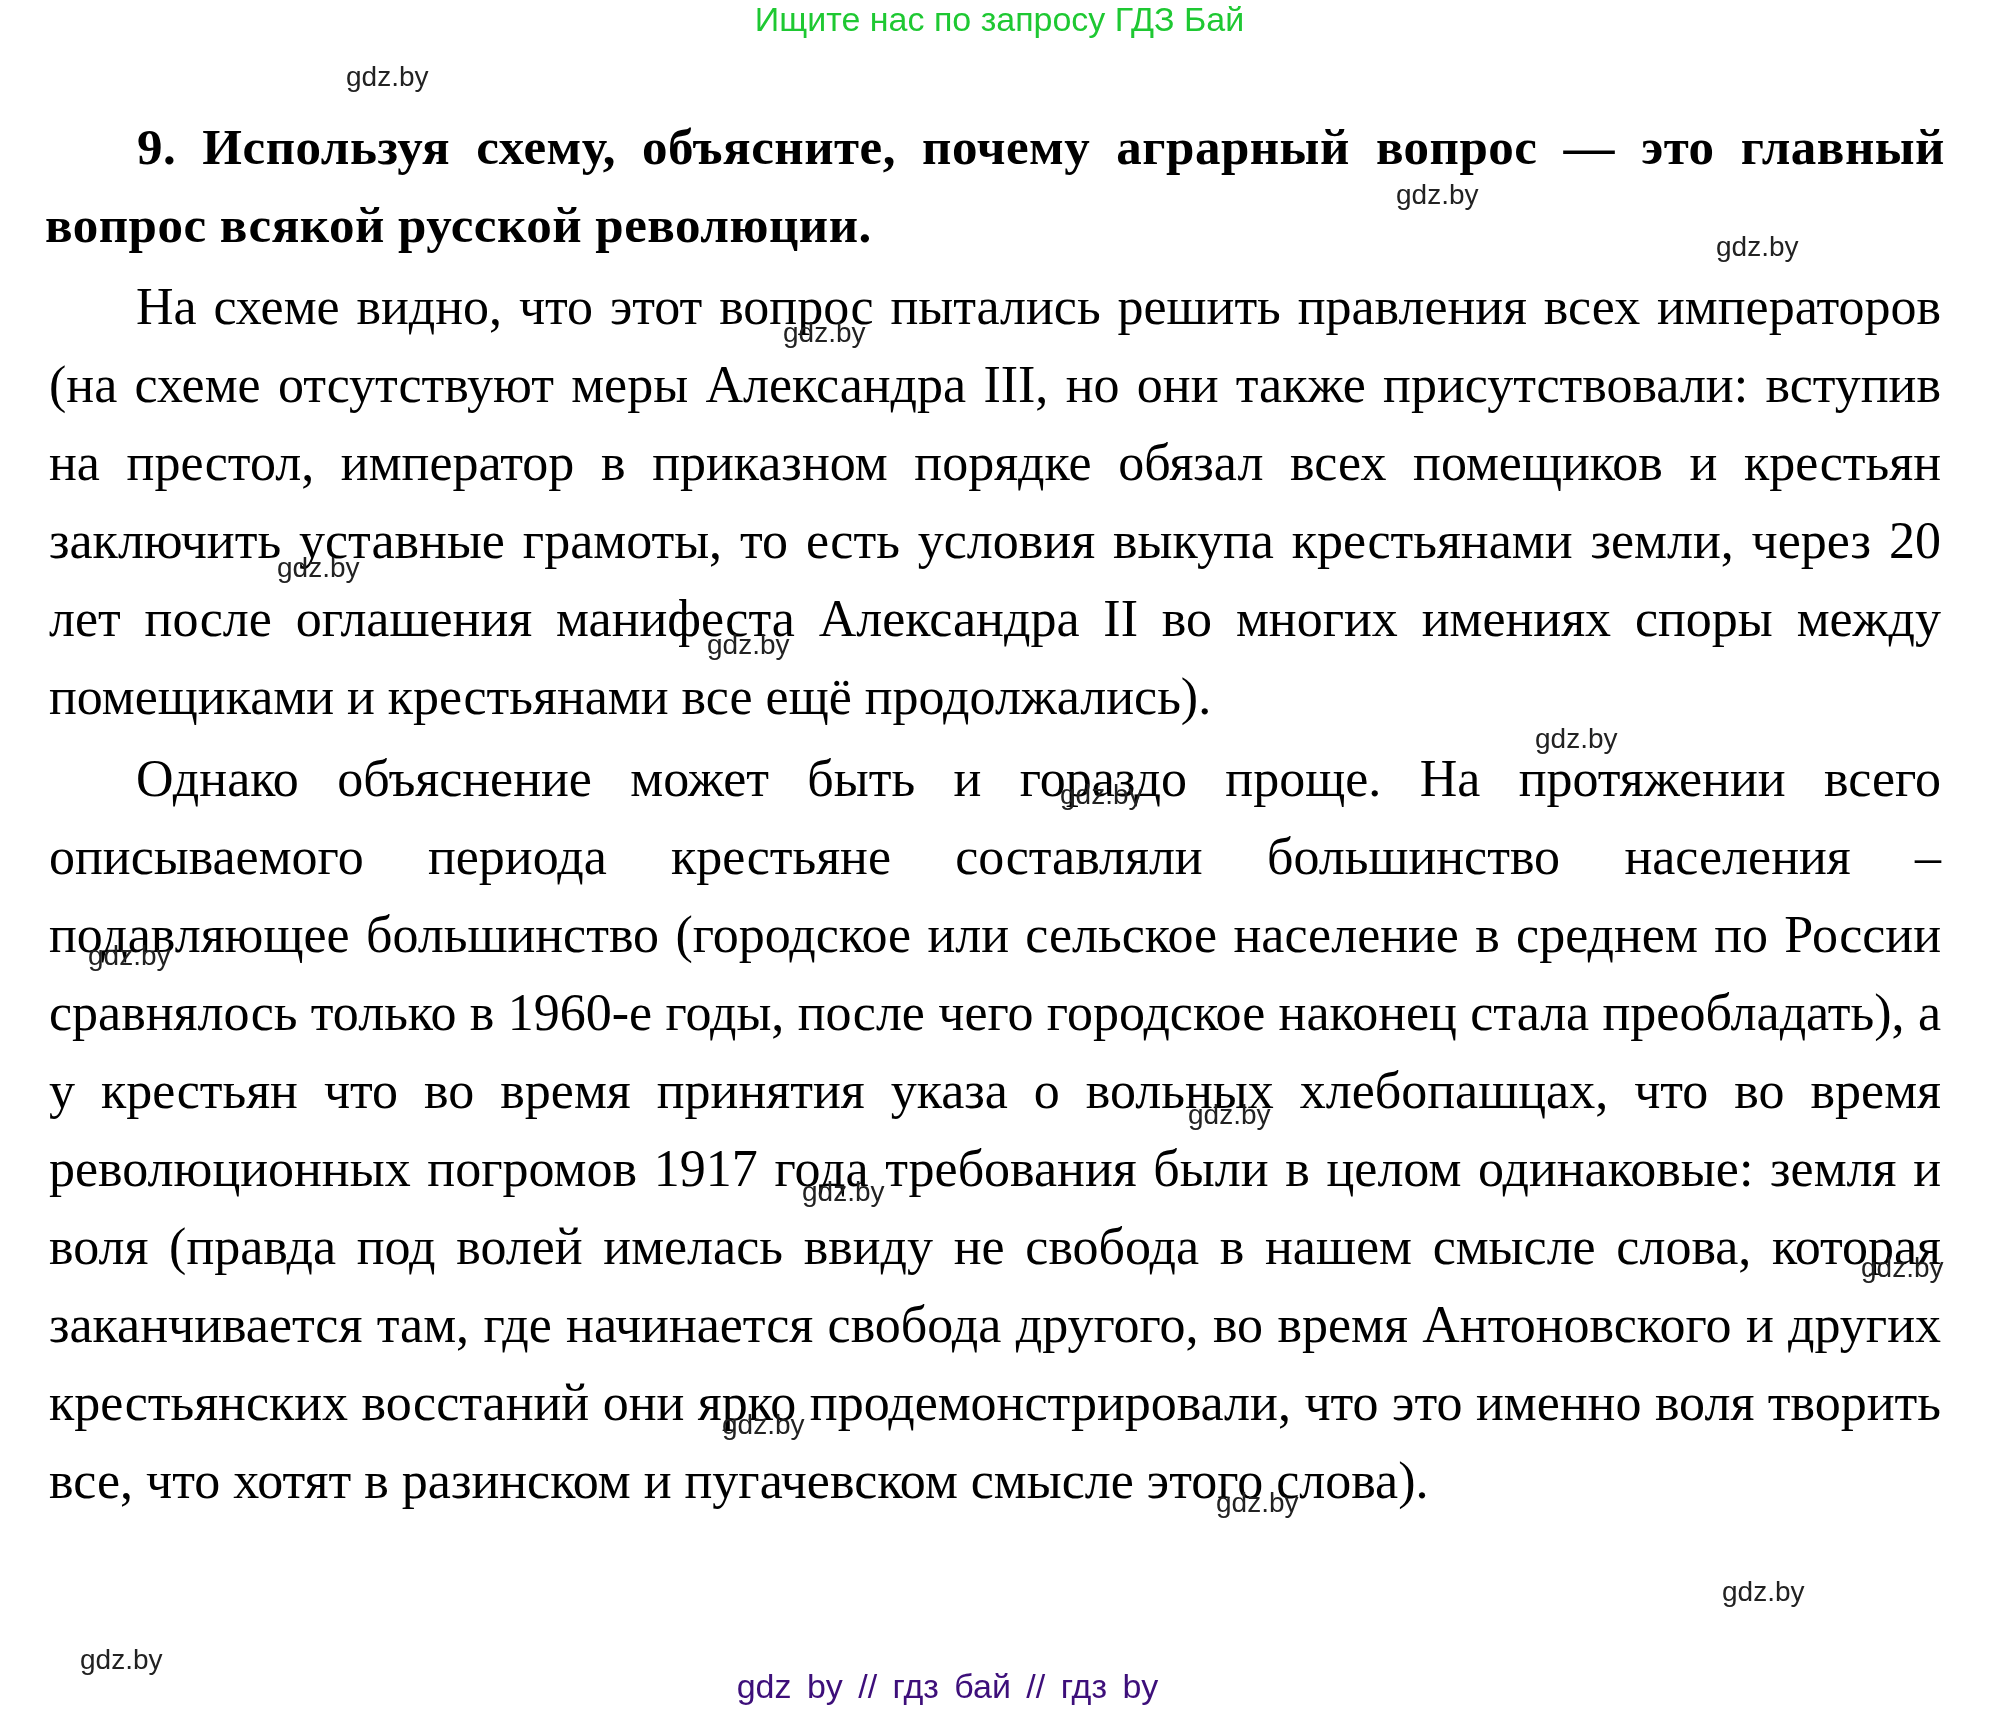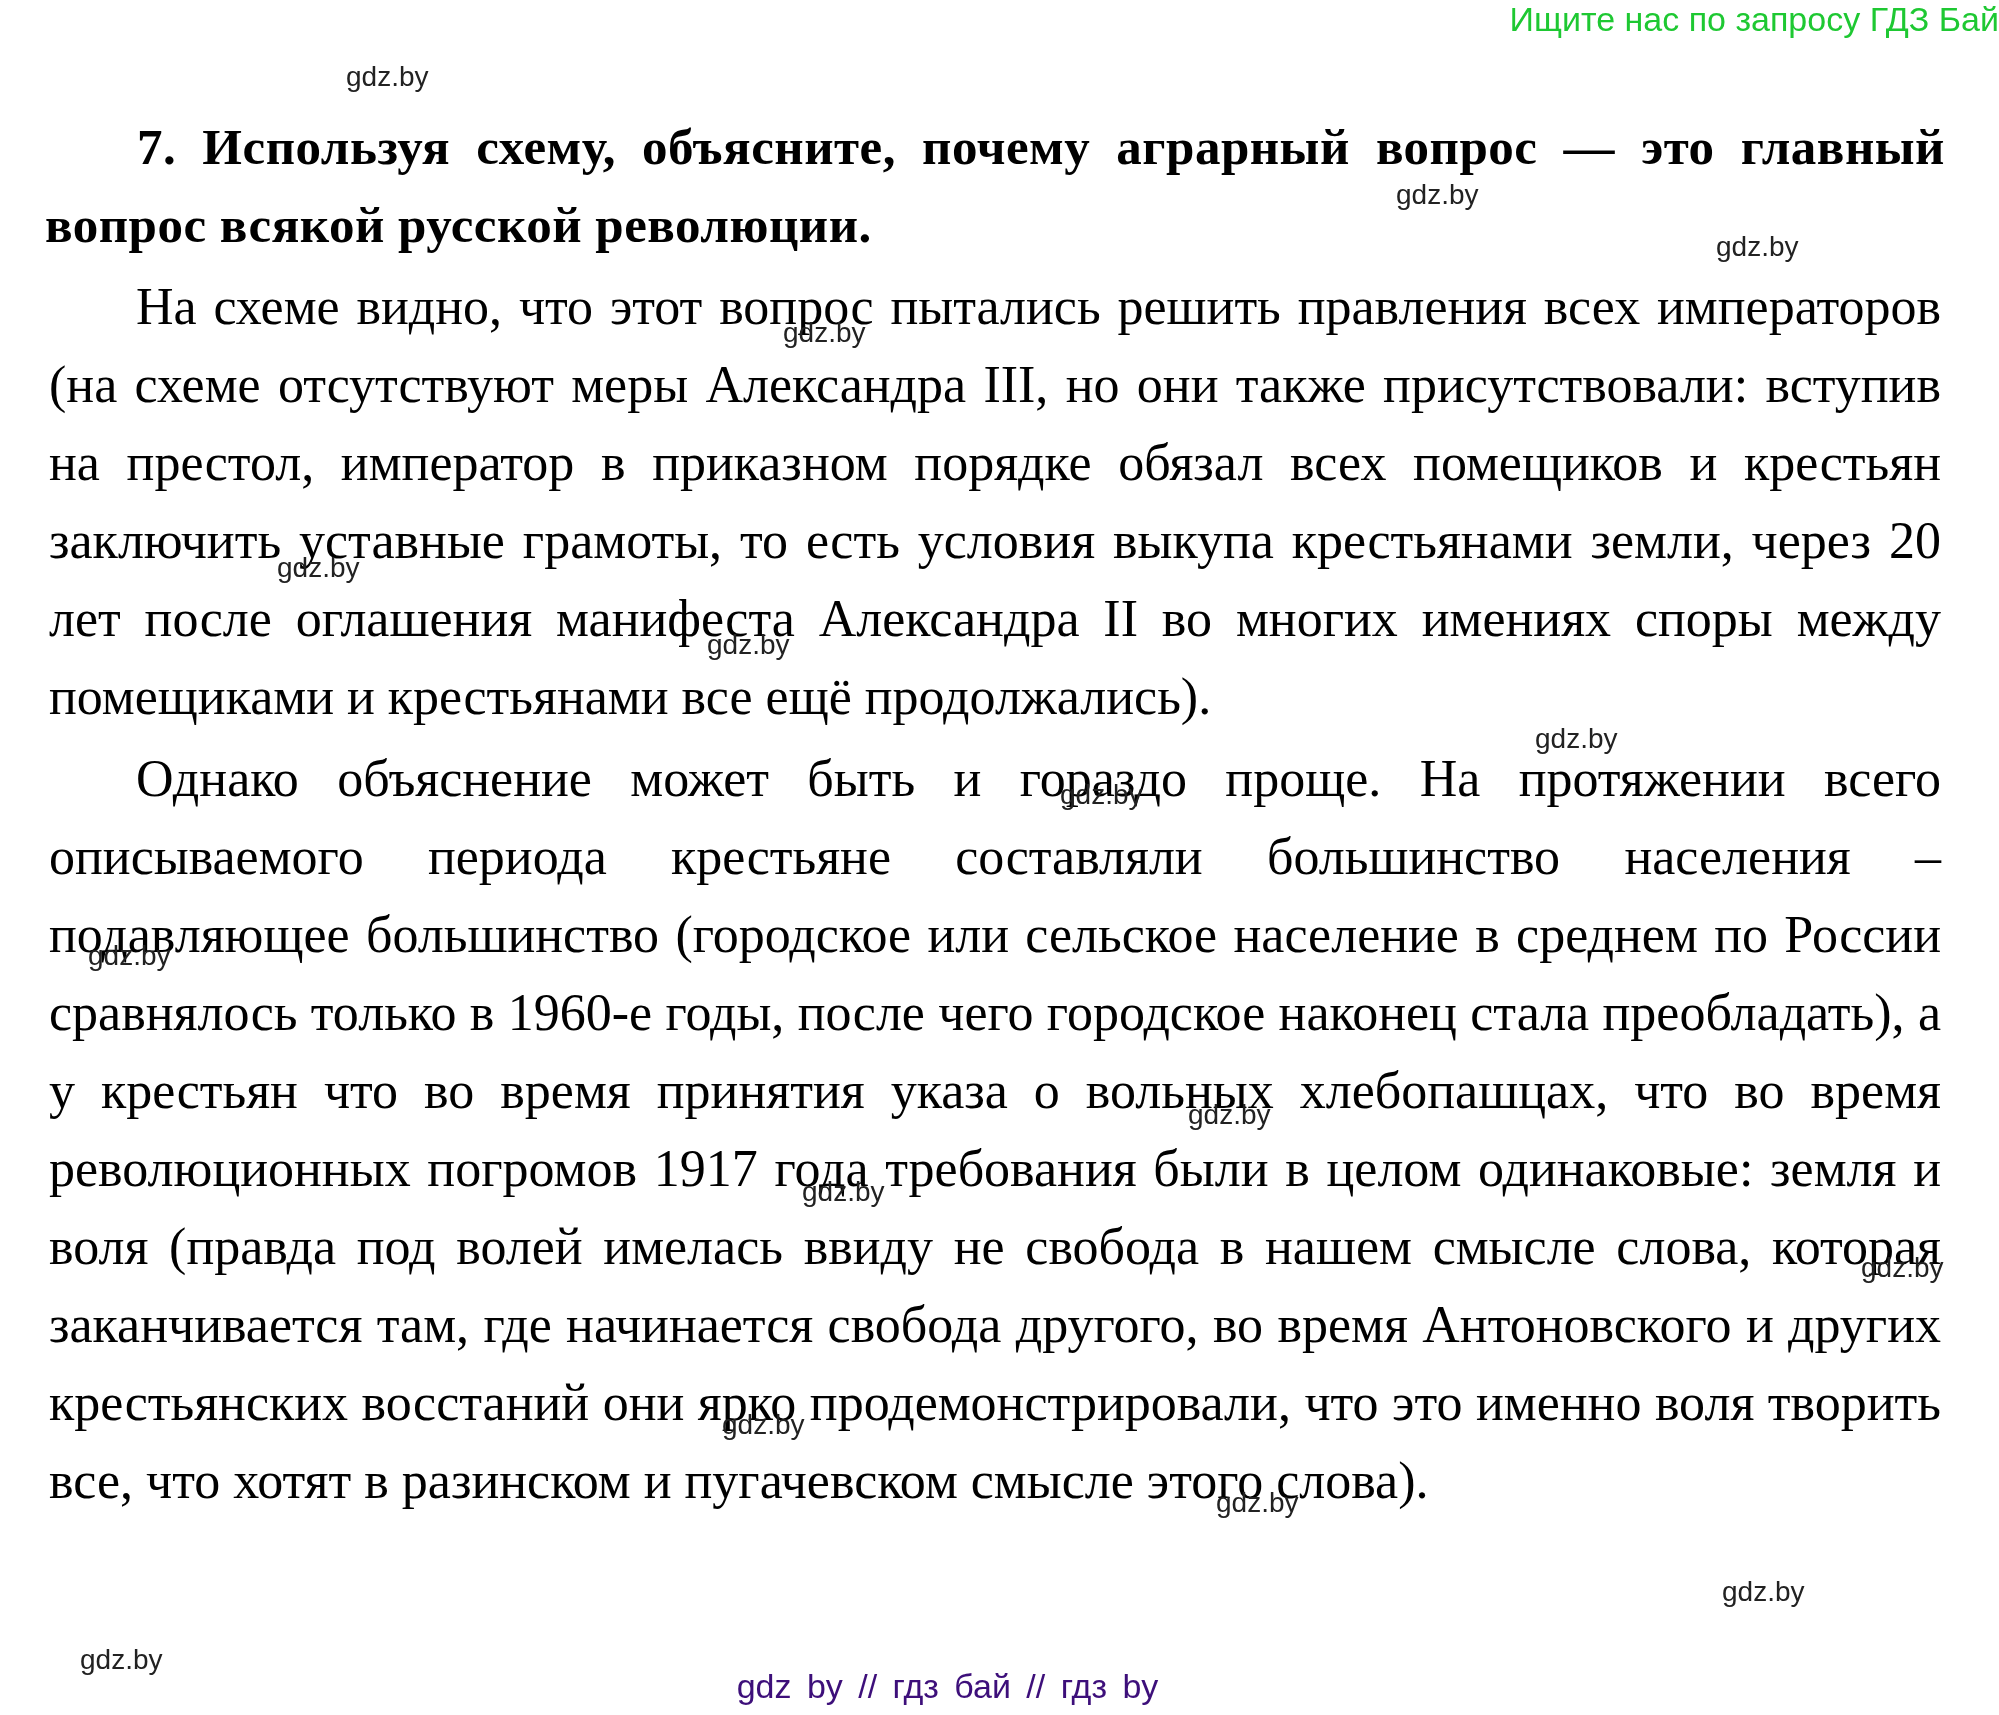--- a/index.html
+++ b/index.html
@@ -1,36 +1,36 @@
 <!DOCTYPE html>
 <html><head>
 <meta charset="utf-8">
 <style>
   html,body{margin:0;padding:0;background:#ffffff;}
   body{width:1999px;height:1715px;position:relative;overflow:hidden;}
-  .top-banner{position:absolute;top:0;left:0;width:1999px;text-align:right;
+  .top-banner{position:absolute;top:0;left:0;width:1999px;text-align:center;
     font-family:"Liberation Sans",sans-serif;font-size:34px;color:#1ec832;line-height:38px;}
   .content{position:absolute;left:45px;top:108px;width:1900px;
     font-family:"Liberation Serif",serif;color:#000;}
   .question{font-weight:bold;font-size:51px;line-height:78px;text-align:justify;
     text-indent:92px;margin:0;letter-spacing:0.5px;}
   .para{font-size:52px;line-height:78px;text-align:justify;text-indent:87px;margin:4px;}
   .wm{position:absolute;font-family:"Liberation Sans",sans-serif;font-size:28px;
     color:#222;line-height:30px;white-space:nowrap;}
   .footer{position:absolute;top:1705px;left:0;width:1895px;text-align:center;
     font-family:"Liberation Sans",sans-serif;font-size:34px;color:#3d0f7a;line-height:38px;
     transform:translateY(-38px);word-spacing:6px;}
 </style>
 </head>
 <body>
 
 <div class="top-banner">Ищите нас по запросу ГДЗ Бай</div>
 
 <div class="content">
-  <p class="question">7. Используя схему, объясните, почему аграрный вопрос — это главный вопрос всякой русской революции.</p>
+  <p class="question">9. Используя схему, объясните, почему аграрный вопрос — это главный вопрос всякой русской революции.</p>
   <p class="para">На схеме видно, что этот вопрос пытались решить правления всех императоров (на схеме отсутствуют меры Александра III, но они также присутствовали: вступив на престол, император в приказном порядке обязал всех помещиков и крестьян заключить уставные грамоты, то есть условия выкупа крестьянами земли, через 20 лет после оглашения манифеста Александра II во многих имениях споры между помещиками и крестьянами все ещё продолжались).</p>
   <p class="para">Однако объяснение может быть и гораздо проще. На протяжении всего описываемого периода крестьяне составляли большинство населения – подавляющее большинство (городское или сельское население в среднем по России сравнялось только в 1960-е годы, после чего городское наконец стала преобладать), а у крестьян что во время принятия указа о вольных хлебопашцах, что во время революционных погромов 1917 года требования были в целом одинаковые: земля и воля (правда под волей имелась ввиду не свобода в нашем смысле слова, которая заканчивается там, где начинается свобода другого, во время Антоновского и других крестьянских восстаний они ярко продемонстрировали, что это именно воля творить все, что хотят в разинском и пугачевском смысле этого слова).</p>
 </div>
 
 <div id="wm-layer">
     <span class="wm" style="left: 346px; top: 62px;">gdz.by</span>
     <span class="wm" style="left: 1396px; top: 180px;">gdz.by</span>
     <span class="wm" style="left: 1716px; top: 232px;">gdz.by</span>
     <span class="wm" style="left: 783px; top: 318px;">gdz.by</span>
     <span class="wm" style="left: 277px; top: 553px;">gdz.by</span>

